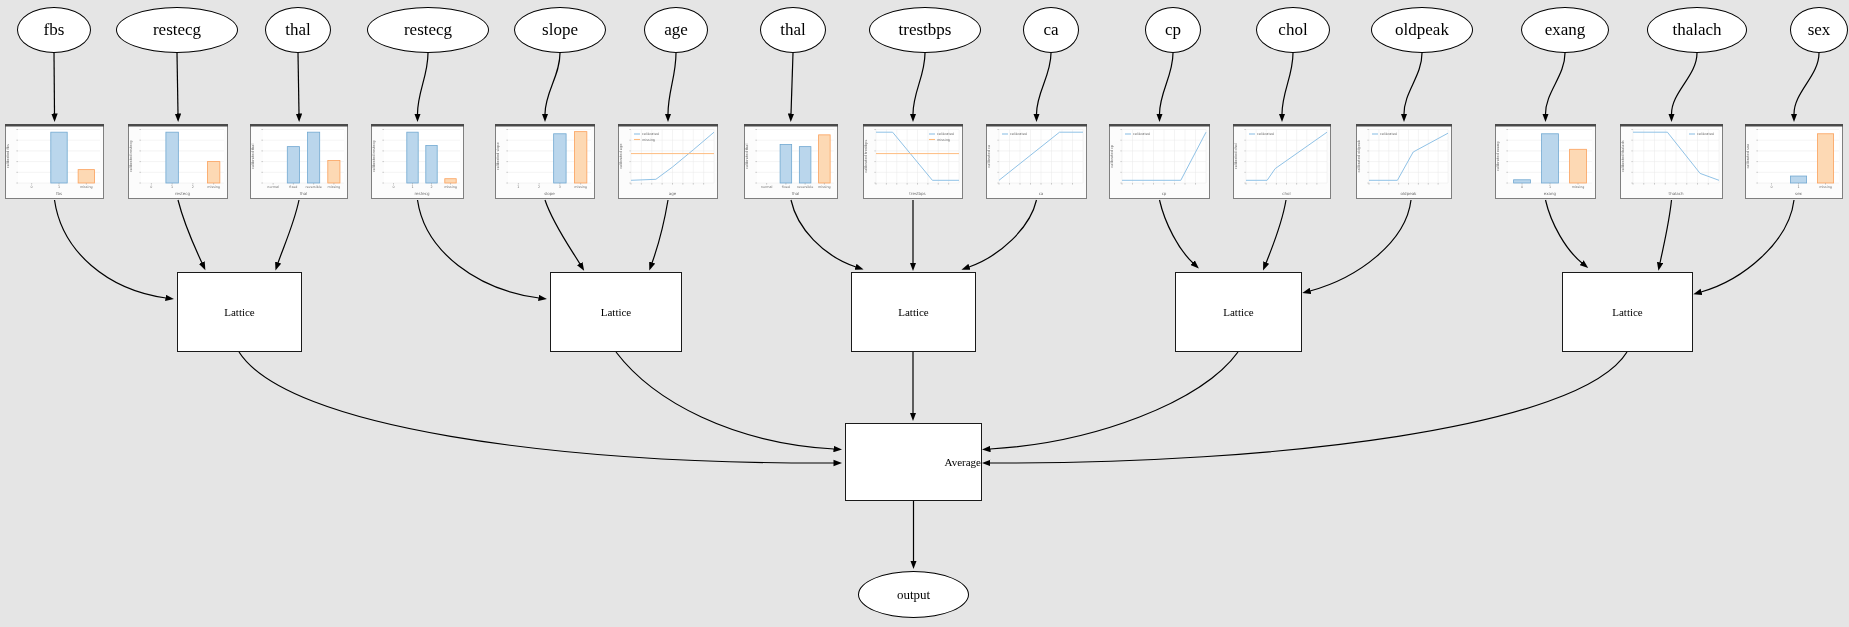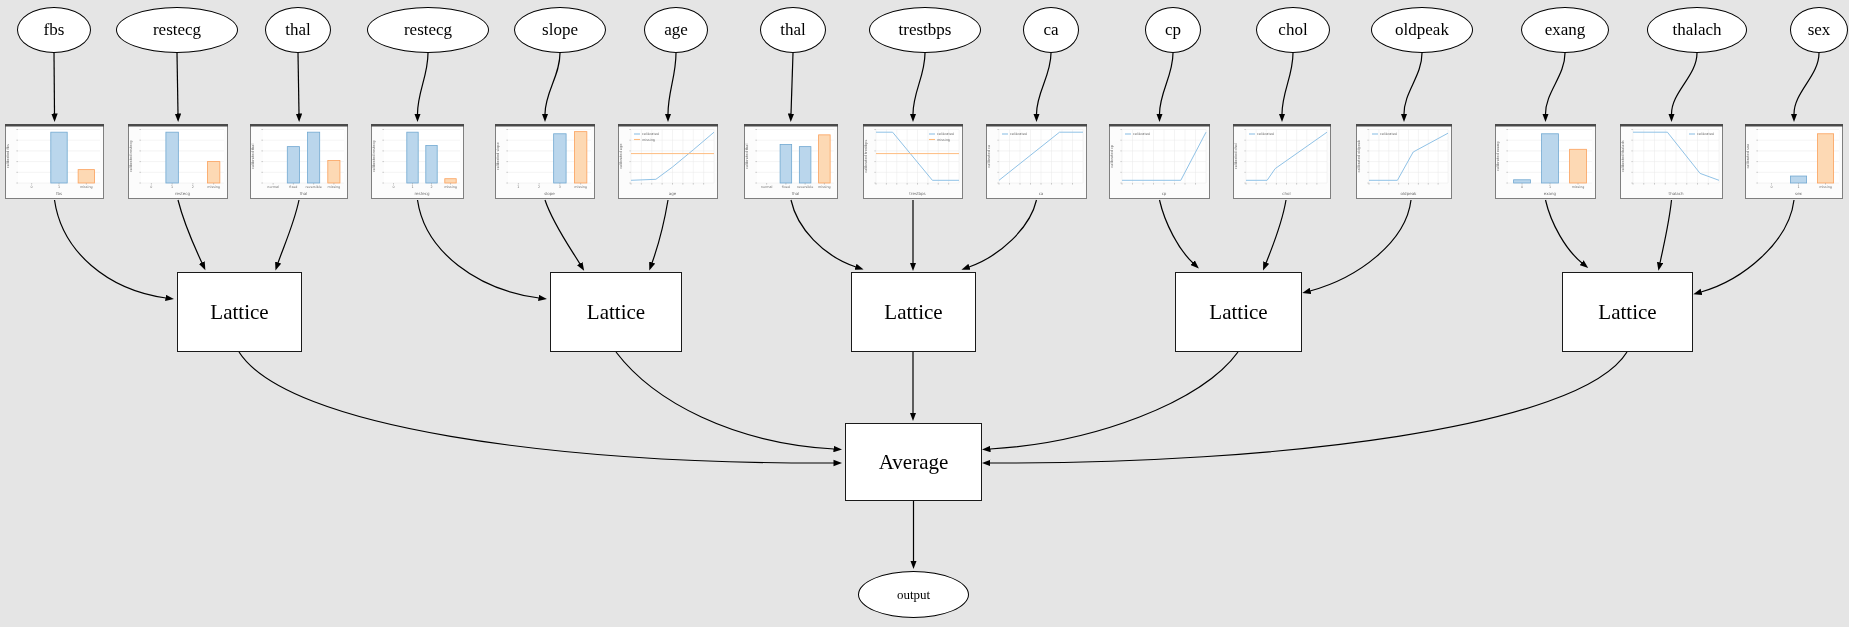--- a/index.html
+++ b/index.html
@@ -2,21 +2,21 @@
 <html><head>
 <meta charset="utf-8">
 <style>
   html,body{margin:0;padding:0;background:#ffffff;}
   #canvas{position:relative;width:1849px;height:627px;background:#e5e5e5;overflow:hidden;
           font-family:"Liberation Serif","DejaVu Serif",serif;}
   #edges-layer{position:absolute;left:0;top:0;width:1849px;height:627px;}
   .enode{position:absolute;border:1.4px solid #000;border-radius:50%;background:#fff;
          display:flex;align-items:center;justify-content:center;font-size:17px;color:#000;box-sizing:border-box;}
   .bnode{position:absolute;border:1.5px solid #1a1a1a;background:#fff;
-         display:flex;align-items:center;justify-content:center;font-size:21px;color:#000;box-sizing:border-box;}
+         display:flex;align-items:center;justify-content:center;font-size:11px;color:#000;box-sizing:border-box;}
   .chart{position:absolute;}
   .chart svg{display:block;}
 </style>
 </head>
 <body>
 
 <div id="canvas">
     <svg id="edges-layer" viewBox="0 0 1849 627">
       <defs>
         <marker id="ah" viewBox="0 0 9 7" refX="0.5" refY="3.5" markerWidth="9" markerHeight="7" orient="auto" markerUnits="userSpaceOnUse">
@@ -652,19 +652,19 @@
     </div>
     <div class="bnode" style="left: 851px; top: 272px; width: 125px; height: 80px;">
       <span>Lattice</span>
     </div>
     <div class="bnode" style="left: 1175px; top: 272px; width: 127px; height: 80px;">
       <span>Lattice</span>
     </div>
     <div class="bnode" style="left: 1562px; top: 272px; width: 131px; height: 80px;">
       <span>Lattice</span>
     </div>
-    <div class="bnode" style="left: 845px; top: 423px; width: 137px; height: 78px;">
+    <div class="bnode" style="left: 845px; top: 423px; width: 137px; height: 78px; justify-content: flex-end;">
       <span>Average</span>
     </div>
     <div class="enode" style="left: 858px; top: 571px; width: 111px; height: 47px; font-size: 13px;">
       <span>output</span>
     </div>
   </div>
 
 </body></html>

